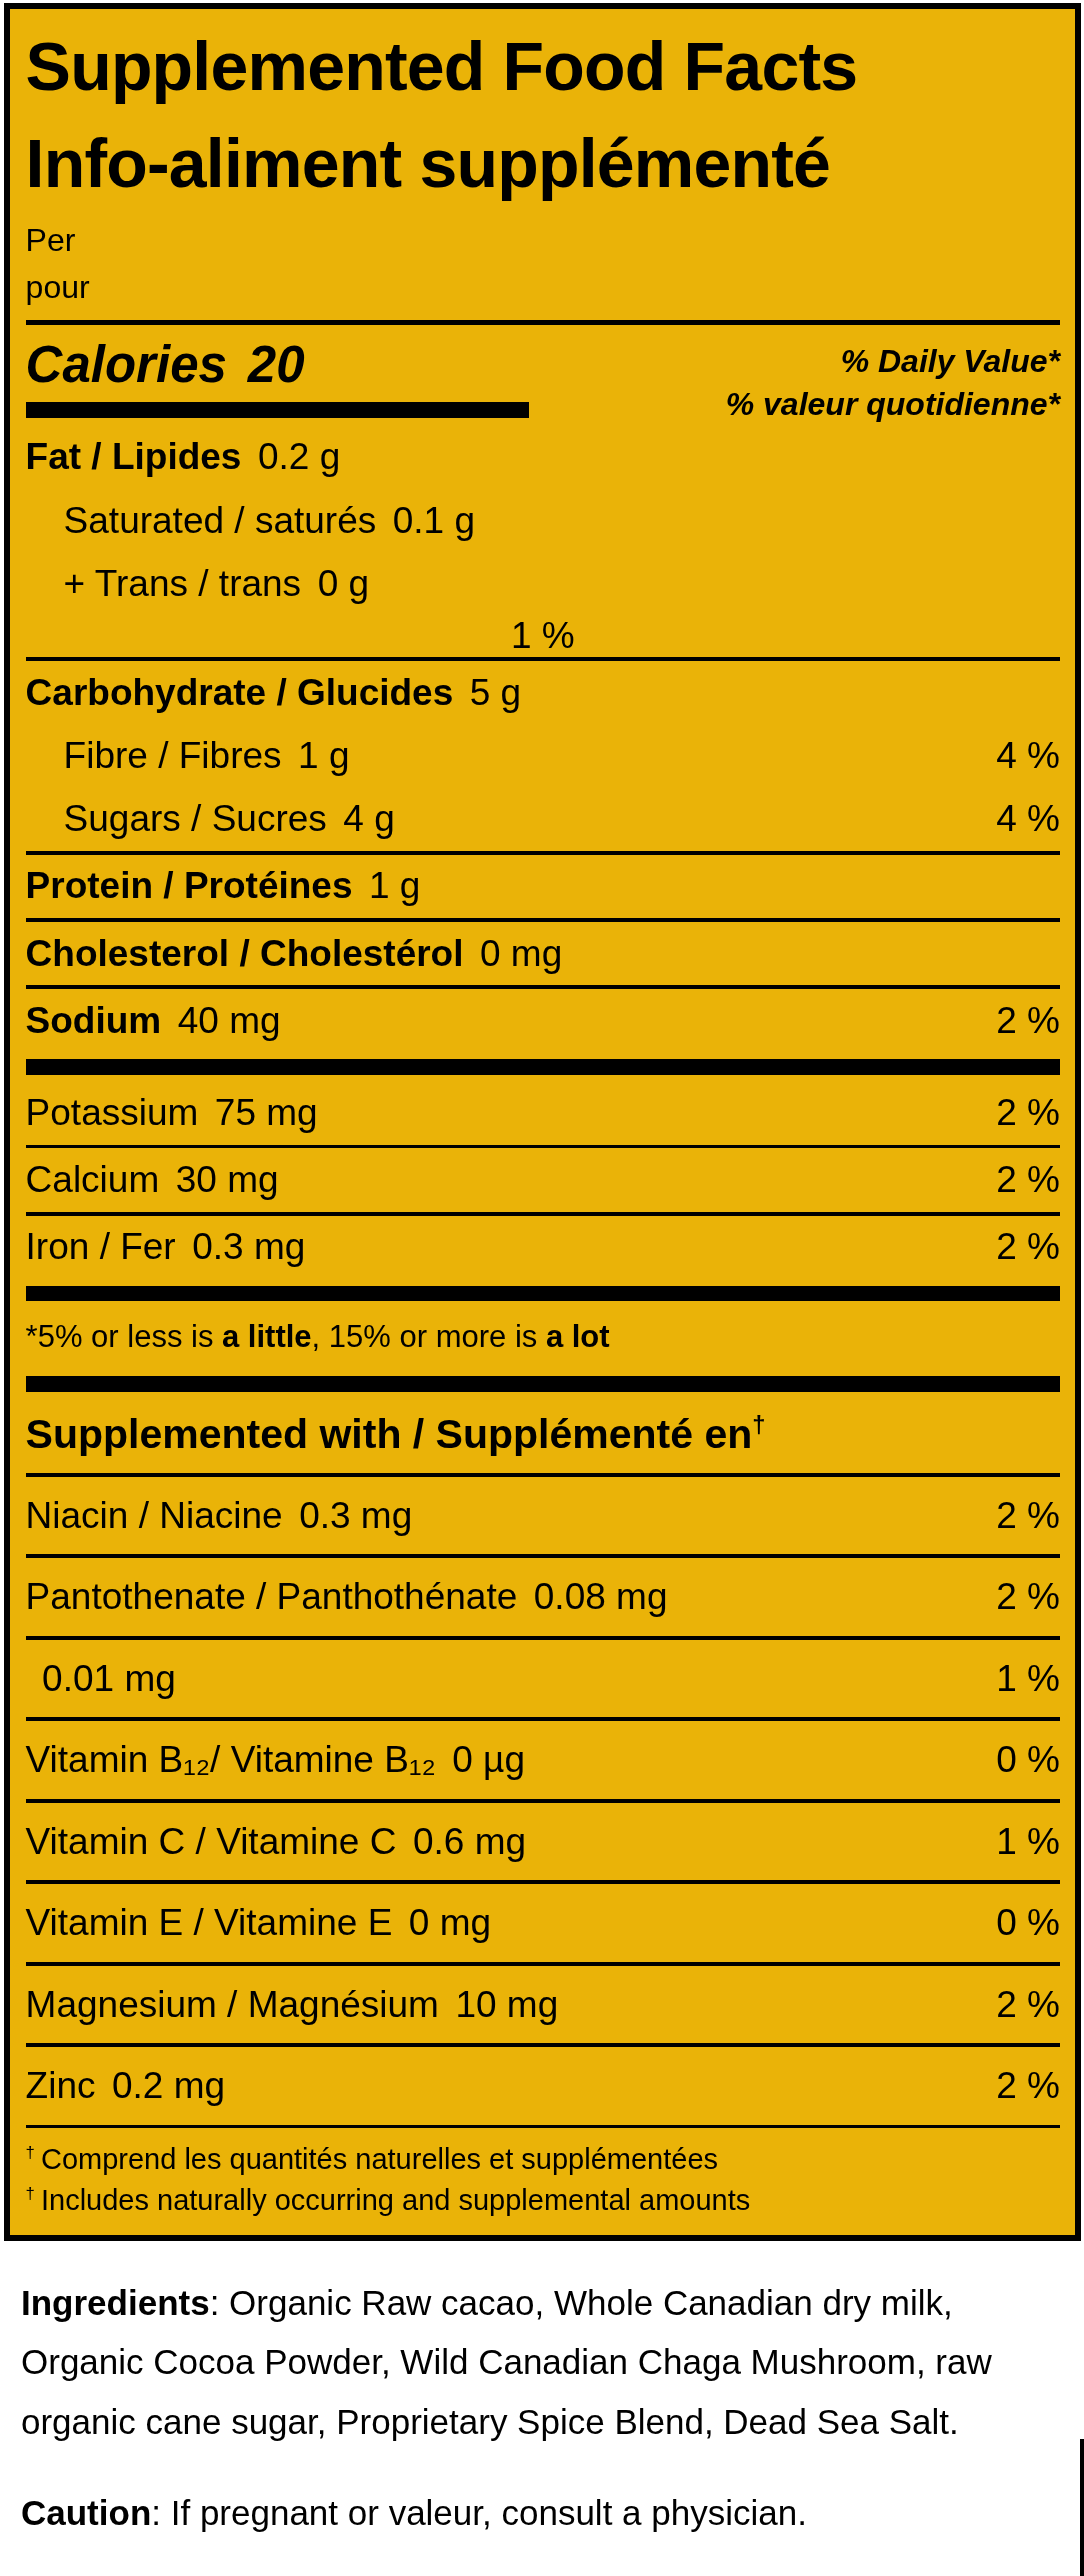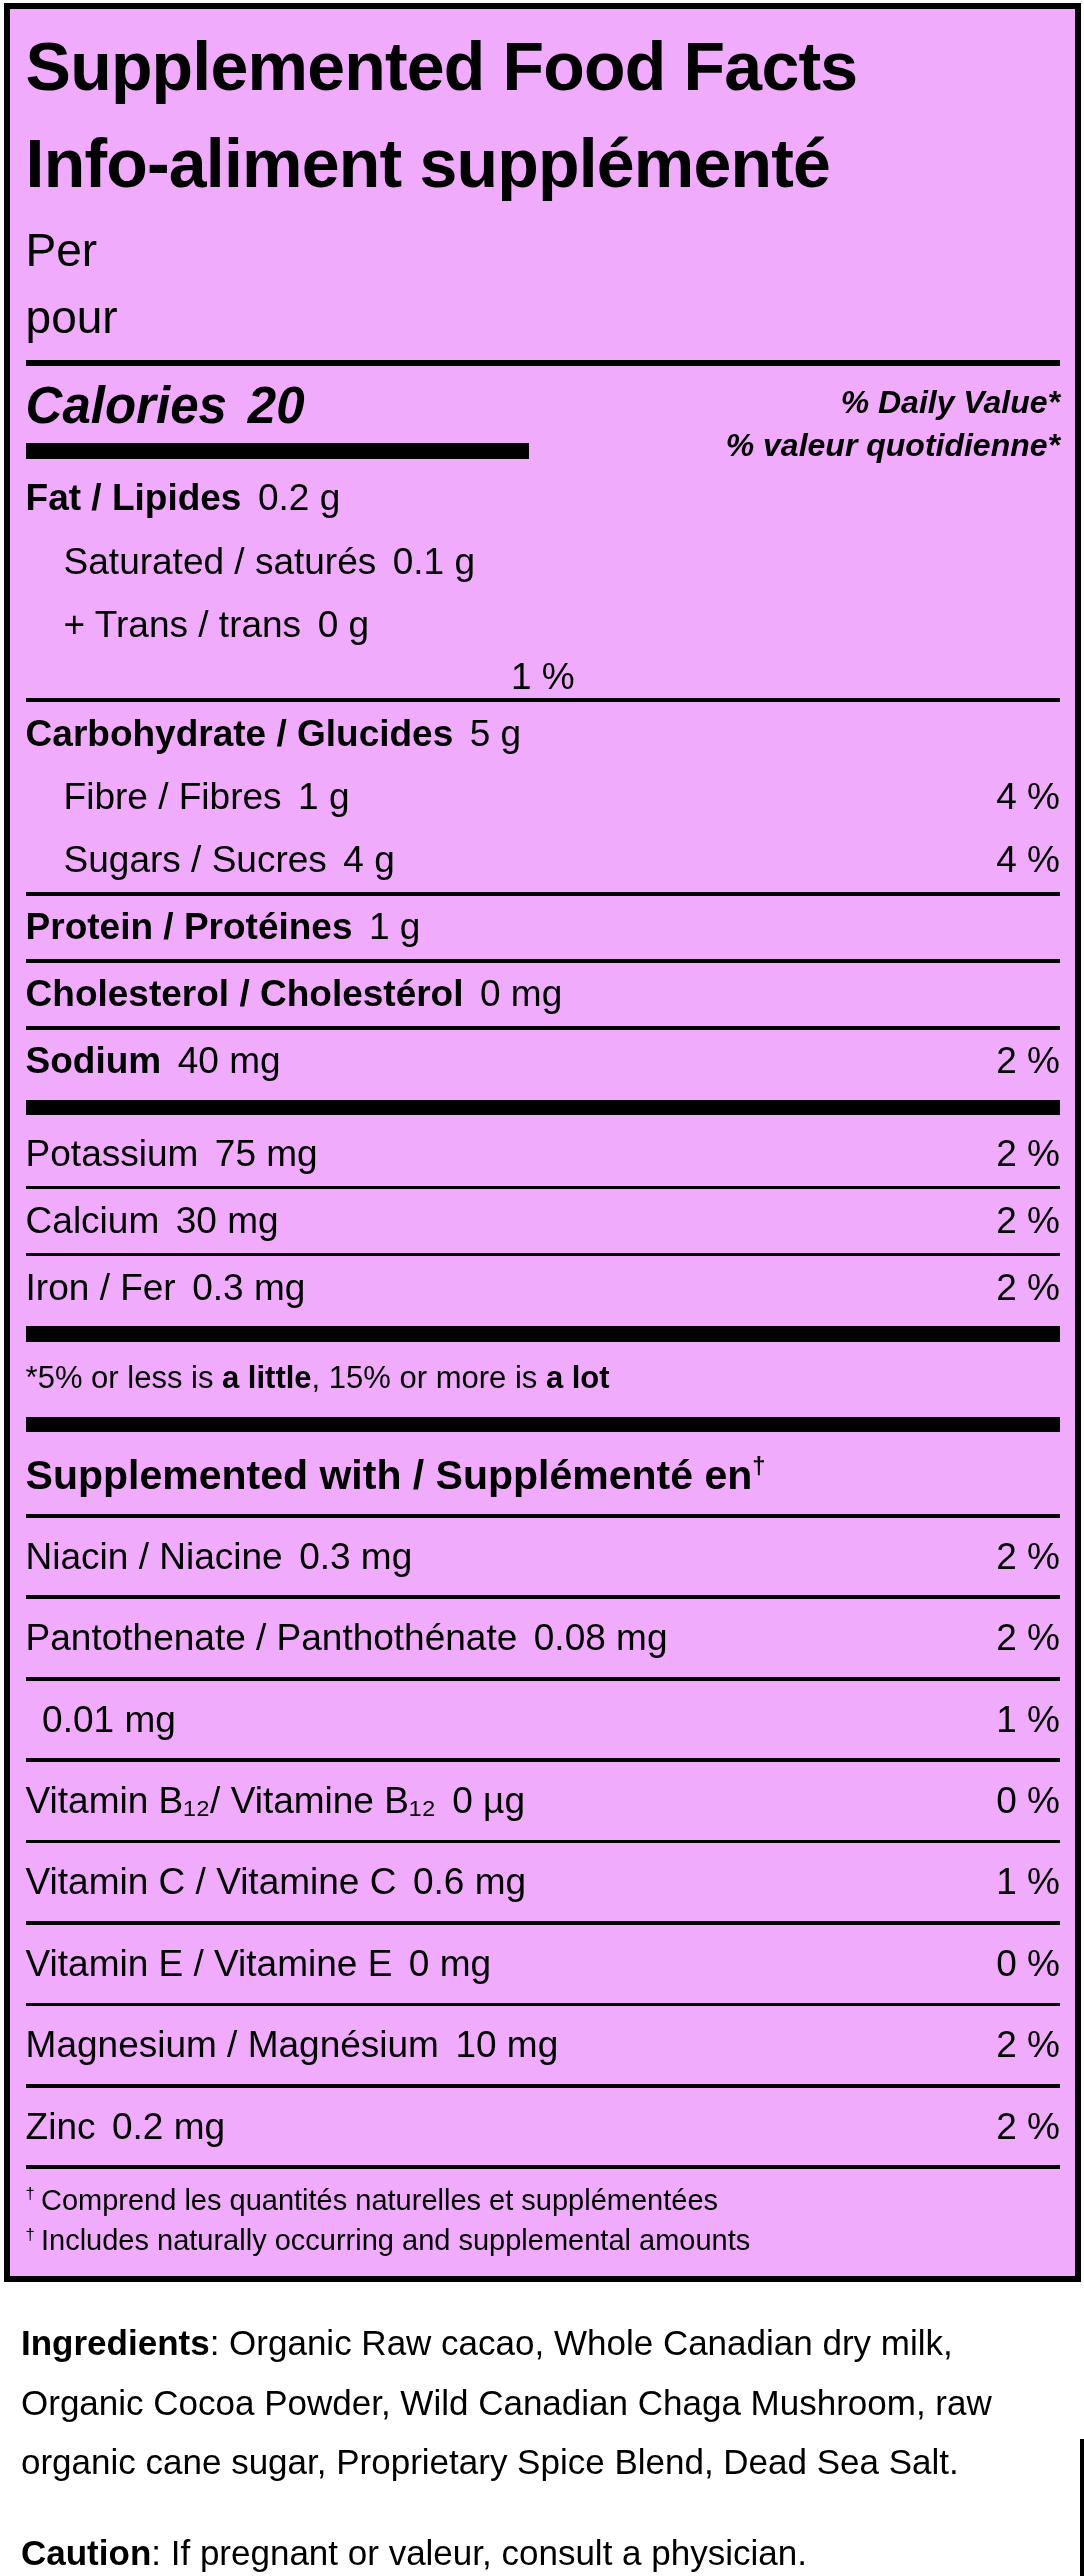--- a/index.html
+++ b/index.html
@@ -8,24 +8,24 @@
     width:1084px; height:2576px;
     position:relative; overflow:hidden;
     font-family:"Liberation Sans","DejaVu Sans",sans-serif;
     color:#000;
   }
   .box {
     margin:3px 3px 0 3.8px;
     border:6.8px solid #000;
     padding:9px 15px 15px 15.8px;
     min-height:2134px;
-    background:#f0abfc;
+    background:#eab308;
   }
   .title { font-size:68px; font-weight:bold; line-height:1.42; letter-spacing:-0.8px; }
-  .serving { font-size:46px; line-height:1.46; margin-top:6px; }
+  .serving { font-size:32px; line-height:1.46; margin-top:6px; }
   .rule-med { height:5.3px; background:#000; margin-top:9px; }
   .rule { height:3.8px; background:#000; }
   .bar { height:15.8px; background:#000; margin:6.8px 0; }
 
   .cal-sec { display:flex; justify-content:space-between; align-items:flex-start; padding-top:12px;font-style:italic; }
   .cal-line { font-size:51px; font-weight:bold; line-height:1.1; }
   .cal-val { margin-left:21px; }
   .cal-bar { height:15.8px; background:#000; width:503px; margin-top:9px; }
   .dv-head { text-align:right; font-size:32px; font-weight:bold; line-height:1.34; padding-top:3px; }
 

